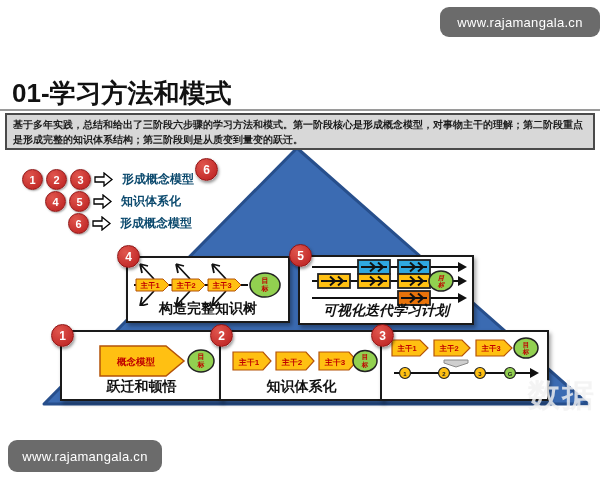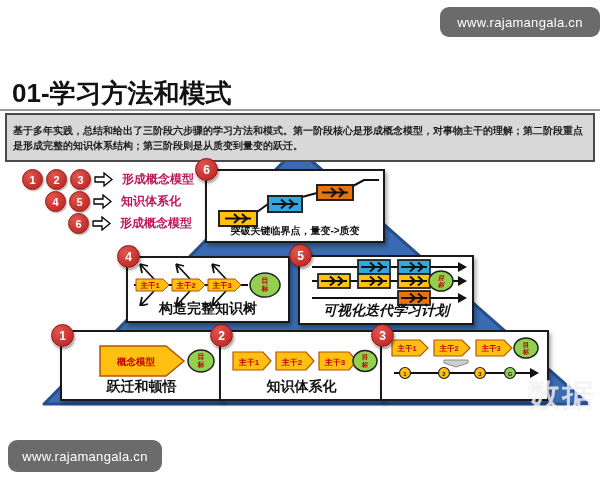--- a/index.html
+++ b/index.html
@@ -8,28 +8,28 @@
 
   .banner{position:absolute;background:#6b6b6b;color:#fff;display:flex;align-items:center;
           justify-content:center;font-size:13px;letter-spacing:.3px;border-radius:9px;}
   .banner-top{left:440px;top:7px;width:160px;height:30px;}
   .banner-bottom{left:8px;top:440px;width:154px;height:32px;}
 
   .title{position:absolute;left:12px;top:66px;font-size:26px;font-weight:bold;color:#111;margin-top:10px;}
   .divider{position:absolute;left:0;top:109px;width:600px;height:2px;background:#9a9a9a;}
 
   .desc{position:absolute;left:5px;top:113px;width:574px;height:27px;background:#d8d8d8;
-        border:2px solid #4a4a4a;padding:9px 6px;font-size:10px;line-height:1.45;
+        border:2px solid #4a4a4a;padding:3px 6px;font-size:10px;line-height:1.45;
         font-weight:600;color:#1c1c1c;}
 
   .pyramid{position:absolute;left:0;top:0;}
 
   .legend-row{position:absolute;display:flex;align-items:center;gap:3px;}
   .lr1{left:22px;top:169px;} .lr2{left:45px;top:191px;} .lr3{left:68px;top:213px;}
-  .legend-label{font-size:12px;font-weight:bold;color:#be185d;margin-left:5px;}
+  .legend-label{font-size:12px;font-weight:bold;color:#0c4a6e;margin-left:5px;}
 
   .num-circle{width:19px;height:19px;border-radius:50%;
       background:radial-gradient(circle at 35% 30%,#e0564e,#b91d1d);
       border:1px solid #8e1414;color:#fff;font-weight:bold;font-size:11px;
       display:flex;align-items:center;justify-content:center;box-shadow:1px 1px 2px rgba(0,0,0,.35);}
 
   .stage{position:absolute;background:#fff;border:2px solid #1a1a1a;
          box-shadow:2px 3px 4px rgba(0,0,0,.35);}
   .s6{left:205px;top:169px;width:176px;height:70px;}
   .s4{left:126px;top:256px;width:160px;height:63px;}
@@ -103,32 +103,20 @@
     <span class="legend-label">知识体系化</span>
   </div>
   <div class="legend-row lr3">
     <div class="num-circle">6</div>
     <svg width="20" height="15">
       <polygon points="1,5 10,5 10,1 18,7.5 10,14 10,10 1,10" fill="#fff" stroke="#000" stroke-width="1.3"></polygon>
     </svg>
     <span class="legend-label">形成概念模型</span>
   </div>
 
-  <div class="stage s6">
-    <svg width="176" height="66">
-      <path d="M50,41 L61,33 M95,26 L110,22 M146,15 L157,9 L172,9" stroke="#111" stroke-width="2" fill="none"></path>
-      <rect x="12" y="40" width="38" height="15" fill="#ffc012" stroke="#222" stroke-width="2"></rect>
-      <use href="#arrowGlyph" x="18" y="42.5"></use>
-      <rect x="61" y="25" width="34" height="16" fill="#2fa8e0" stroke="#222" stroke-width="2"></rect>
-      <use href="#arrowGlyph" x="65" y="28"></use>
-      <rect x="110" y="14" width="36" height="15" fill="#e8730b" stroke="#222" stroke-width="2"></rect>
-      <use href="#arrowGlyph" x="115" y="16.5"></use>
-    </svg>
-    <div class="cap">突破关键临界点，量变-&gt;质变</div>
-  </div>
 
   <div class="stage s4">
     <svg width="156" height="48">
       <line x1="6" y1="27" x2="120" y2="27" stroke="#111" stroke-width="2"></line>
       <use href="#ribUp" x="26" y="21"></use>
         <use href="#ribUp" x="62" y="21"></use>
         <use href="#ribUp" x="98" y="21"></use>
       <use href="#ribDown" x="26" y="33"></use>
         <use href="#ribDown" x="62" y="33"></use>
         <use href="#ribDown" x="98" y="33"></use>

